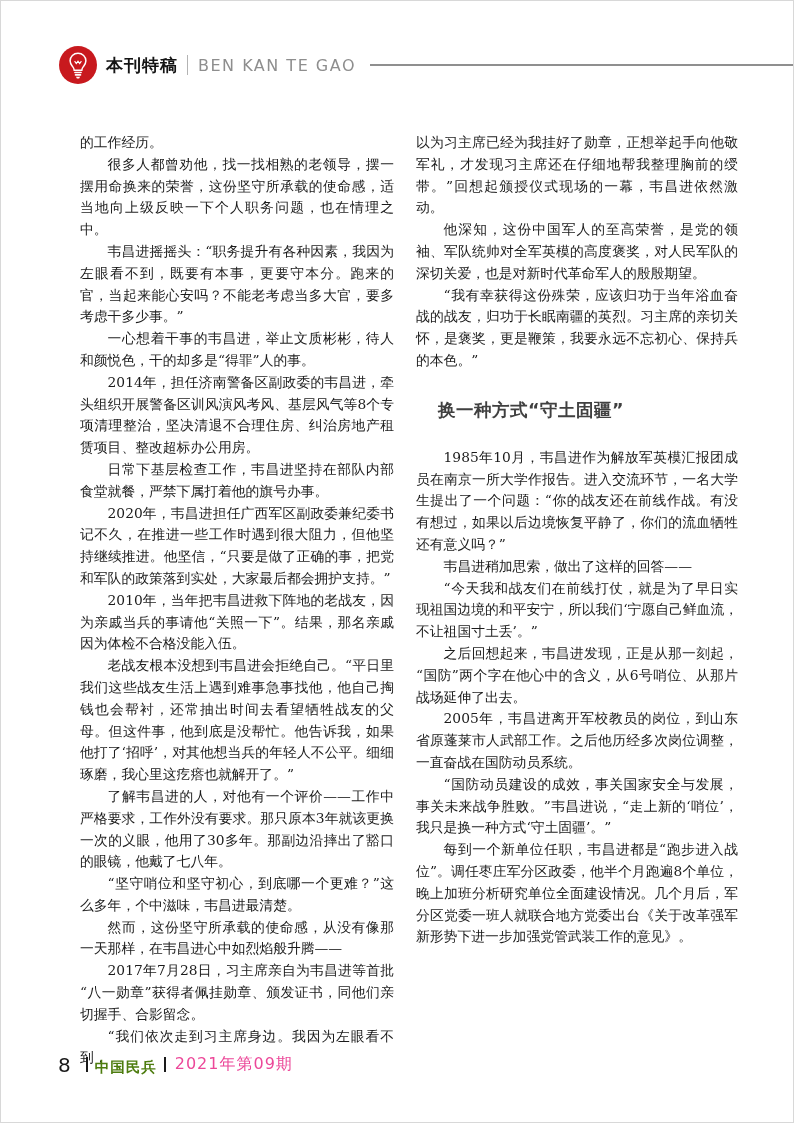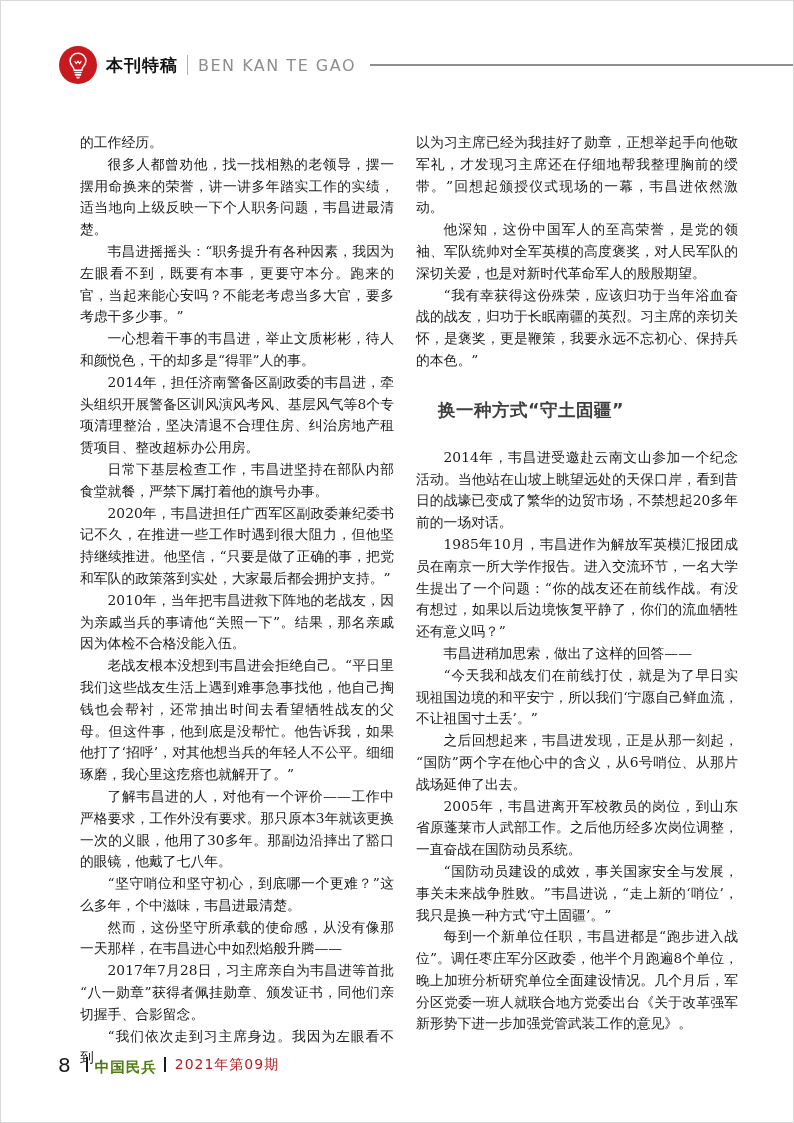--- a/index.html
+++ b/index.html
@@ -86,21 +86,21 @@
     left: 57px; top: 1051px;
     display: flex;
     align-items: center;
     font-family: "DejaVu Sans", "Liberation Sans", sans-serif;
   }
   .footer-page { font-size: 20px; color: #1a1a1a; }
   .footer-sep  { width: 2px; height: 15px; background: #1a1a1a; flex: 0 0 auto; }
   .sep-a { margin: 0 7px 0 15px; }
   .sep-b { margin: 0 9px 0 7px; }
   .footer-mag   { font-size: 14.5px; font-weight: bold; color: #4d7c0f; letter-spacing: 1px; margin-top: 6px; }
-  .footer-issue { font-size: 14px; color: #b91c1c; letter-spacing: 1px; }
+  .footer-issue { font-size: 16px; color: #ec4899; letter-spacing: 1px; }
 </style>
 </head>
 <body>
 
 <div class="page">
 
   <div class="header">
     <span class="header-icon">
       <svg width="38" height="38" viewBox="0 0 38 38" xmlns="http://www.w3.org/2000/svg">
         <circle cx="19" cy="19" r="19" fill="#c8191e"></circle>
@@ -114,21 +114,21 @@
     <span class="header-title">本刊特稿</span>
     <span class="header-sep"></span>
     <span class="header-subtitle">BEN KAN TE GAO</span>
     <span class="header-rule"></span>
   </div>
 
   <div class="content">
 
     <div class="col-left">
       <p class="body-par no-indent">的工作经历。</p>
-      <p class="body-par">很多人都曾劝他，找一找相熟的老领导，摆一摆用命换来的荣誉，讲一讲多年踏实工作的实绩，适当地向上级反映一下个人职务问题，韦昌进最清楚。</p>
+      <p class="body-par">很多人都曾劝他，找一找相熟的老领导，摆一摆用命换来的荣誉，这份坚守所承载的使命感，适当地向上级反映一下个人职务问题，也在情理之中。</p>
       <p class="body-par">韦昌进摇摇头：“职务提升有各种因素，我因为左眼看不到，既要有本事，更要守本分。跑来的官，当起来能心安吗？不能老考虑当多大官，要多考虑干多少事。”</p>
       <p class="body-par">一心想着干事的韦昌进，举止文质彬彬，待人和颜悦色，干的却多是“得罪”人的事。</p>
       <p class="body-par">2014年，担任济南警备区副政委的韦昌进，牵头组织开展警备区训风演风考风、基层风气等8个专项清理整治，坚决清退不合理住房、纠治房地产租赁项目、整改超标办公用房。</p>
       <p class="body-par">日常下基层检查工作，韦昌进坚持在部队内部食堂就餐，严禁下属打着他的旗号办事。</p>
       <p class="body-par">2020年，韦昌进担任广西军区副政委兼纪委书记不久，在推进一些工作时遇到很大阻力，但他坚持继续推进。他坚信，“只要是做了正确的事，把党和军队的政策落到实处，大家最后都会拥护支持。”</p>
       <p class="body-par">2010年，当年把韦昌进救下阵地的老战友，因为亲戚当兵的事请他“关照一下”。结果，那名亲戚因为体检不合格没能入伍。</p>
       <p class="body-par">老战友根本没想到韦昌进会拒绝自己。“平日里我们这些战友生活上遇到难事急事找他，他自己掏钱也会帮衬，还常抽出时间去看望牺牲战友的父母。但这件事，他到底是没帮忙。他告诉我，如果他打了‘招呼’，对其他想当兵的年轻人不公平。细细琢磨，我心里这疙瘩也就解开了。”</p>
       <p class="body-par">了解韦昌进的人，对他有一个评价——工作中严格要求，工作外没有要求。那只原本3年就该更换一次的义眼，他用了30多年。那副边沿摔出了豁口的眼镜，他戴了七八年。</p>
       <p class="body-par">“坚守哨位和坚守初心，到底哪一个更难？”这么多年，个中滋味，韦昌进最清楚。</p>
       <p class="body-par">然而，这份坚守所承载的使命感，从没有像那一天那样，在韦昌进心中如烈焰般升腾——</p>
@@ -136,21 +136,20 @@
       <p class="body-par">“我们依次走到习主席身边。我因为左眼看不到，</p>
     </div>
 
     <div class="col-right">
       <p class="body-par no-indent">以为习主席已经为我挂好了勋章，正想举起手向他敬军礼，才发现习主席还在仔细地帮我整理胸前的绶带。”回想起颁授仪式现场的一幕，韦昌进依然激动。</p>
       <p class="body-par">他深知，这份中国军人的至高荣誉，是党的领袖、军队统帅对全军英模的高度褒奖，对人民军队的深切关爱，也是对新时代革命军人的殷殷期望。</p>
       <p class="body-par">“我有幸获得这份殊荣，应该归功于当年浴血奋战的战友，归功于长眠南疆的英烈。习主席的亲切关怀，是褒奖，更是鞭策，我要永远不忘初心、保持兵的本色。”</p>
 
       <h2 class="section-heading">换一种方式“守土固疆”</h2>
 
-      <p class="body-par">2014年，韦昌进受邀赴云南文山参加一个纪念活动。当他站在山坡上眺望远处的天保口岸，看到昔日的战壕已变成了繁华的边贸市场，不禁想起20多年前的一场对话。</p>
       <p class="body-par">1985年10月，韦昌进作为解放军英模汇报团成员在南京一所大学作报告。进入交流环节，一名大学生提出了一个问题：“你的战友还在前线作战。有没有想过，如果以后边境恢复平静了，你们的流血牺牲还有意义吗？”</p>
       <p class="body-par">韦昌进稍加思索，做出了这样的回答——</p>
       <p class="body-par">“今天我和战友们在前线打仗，就是为了早日实现祖国边境的和平安宁，所以我们‘宁愿自己鲜血流，不让祖国寸土丢’。”</p>
       <p class="body-par">之后回想起来，韦昌进发现，正是从那一刻起，“国防”两个字在他心中的含义，从6号哨位、从那片战场延伸了出去。</p>
       <p class="body-par">2005年，韦昌进离开军校教员的岗位，到山东省原蓬莱市人武部工作。之后他历经多次岗位调整，一直奋战在国防动员系统。</p>
       <p class="body-par">“国防动员建设的成效，事关国家安全与发展，事关未来战争胜败。”韦昌进说，“走上新的‘哨位’，我只是换一种方式‘守土固疆’。”</p>
       <p class="body-par">每到一个新单位任职，韦昌进都是“跑步进入战位”。调任枣庄军分区政委，他半个月跑遍8个单位，晚上加班分析研究单位全面建设情况。几个月后，军分区党委一班人就联合地方党委出台《关于改革强军新形势下进一步加强党管武装工作的意见》。</p>
     </div>
 
   </div>

